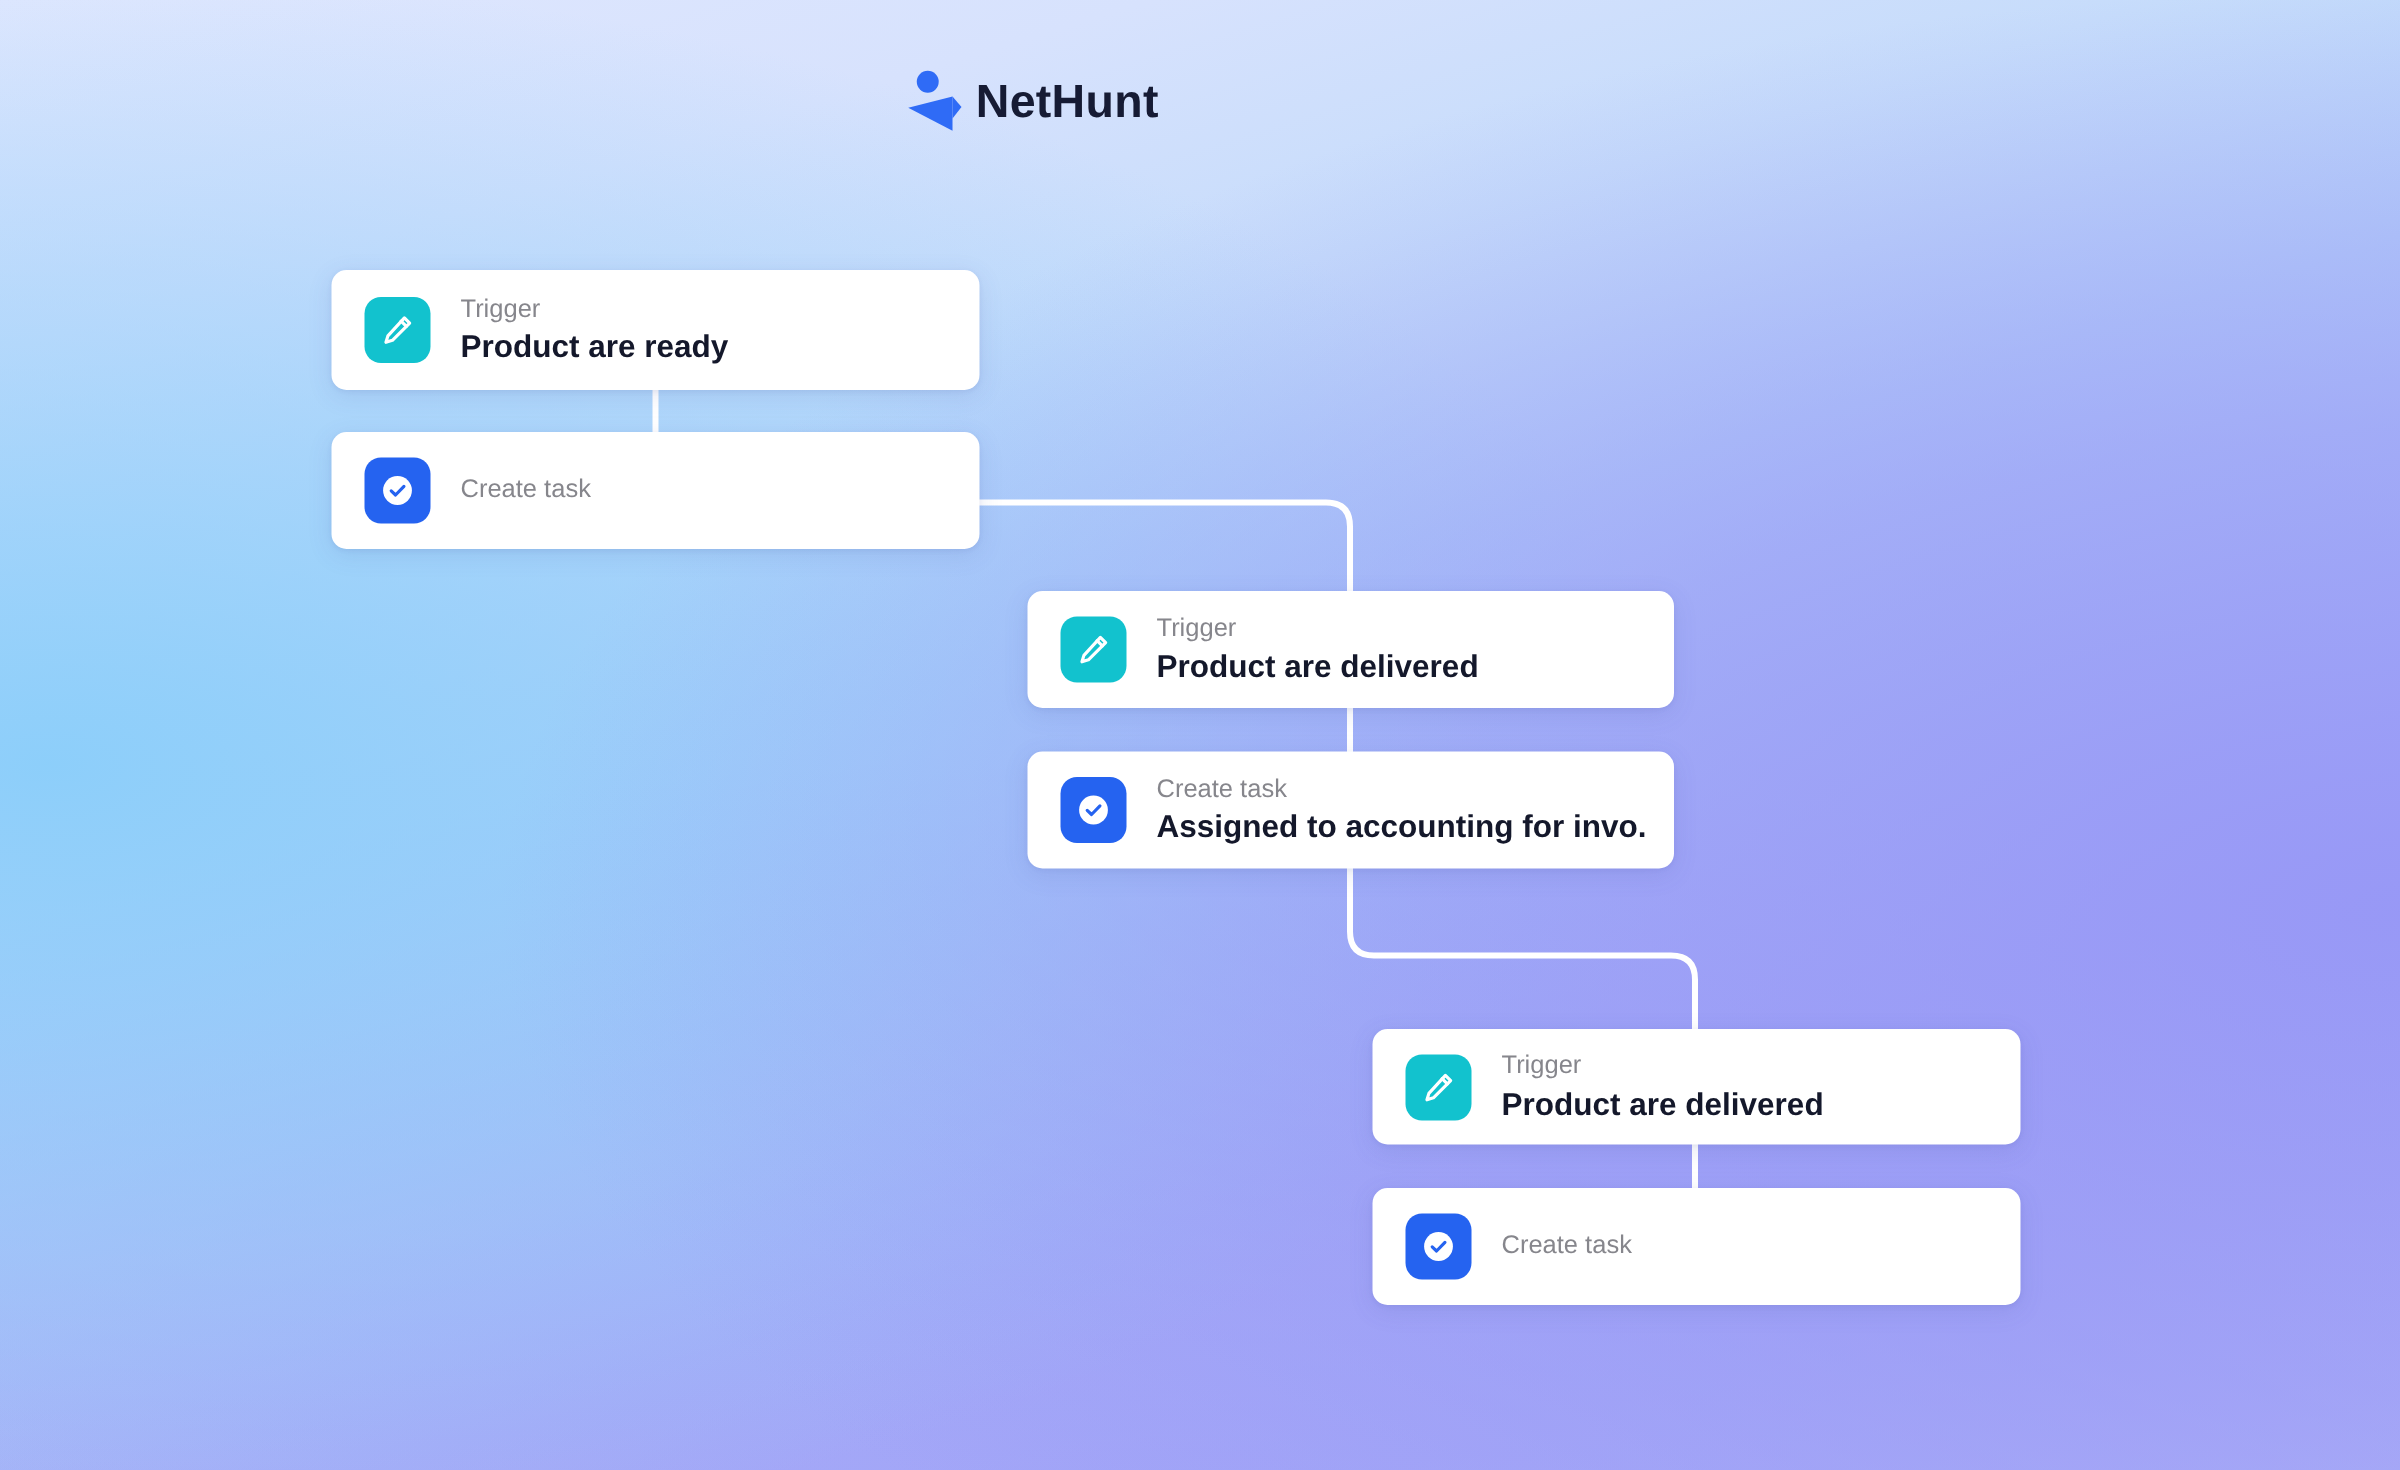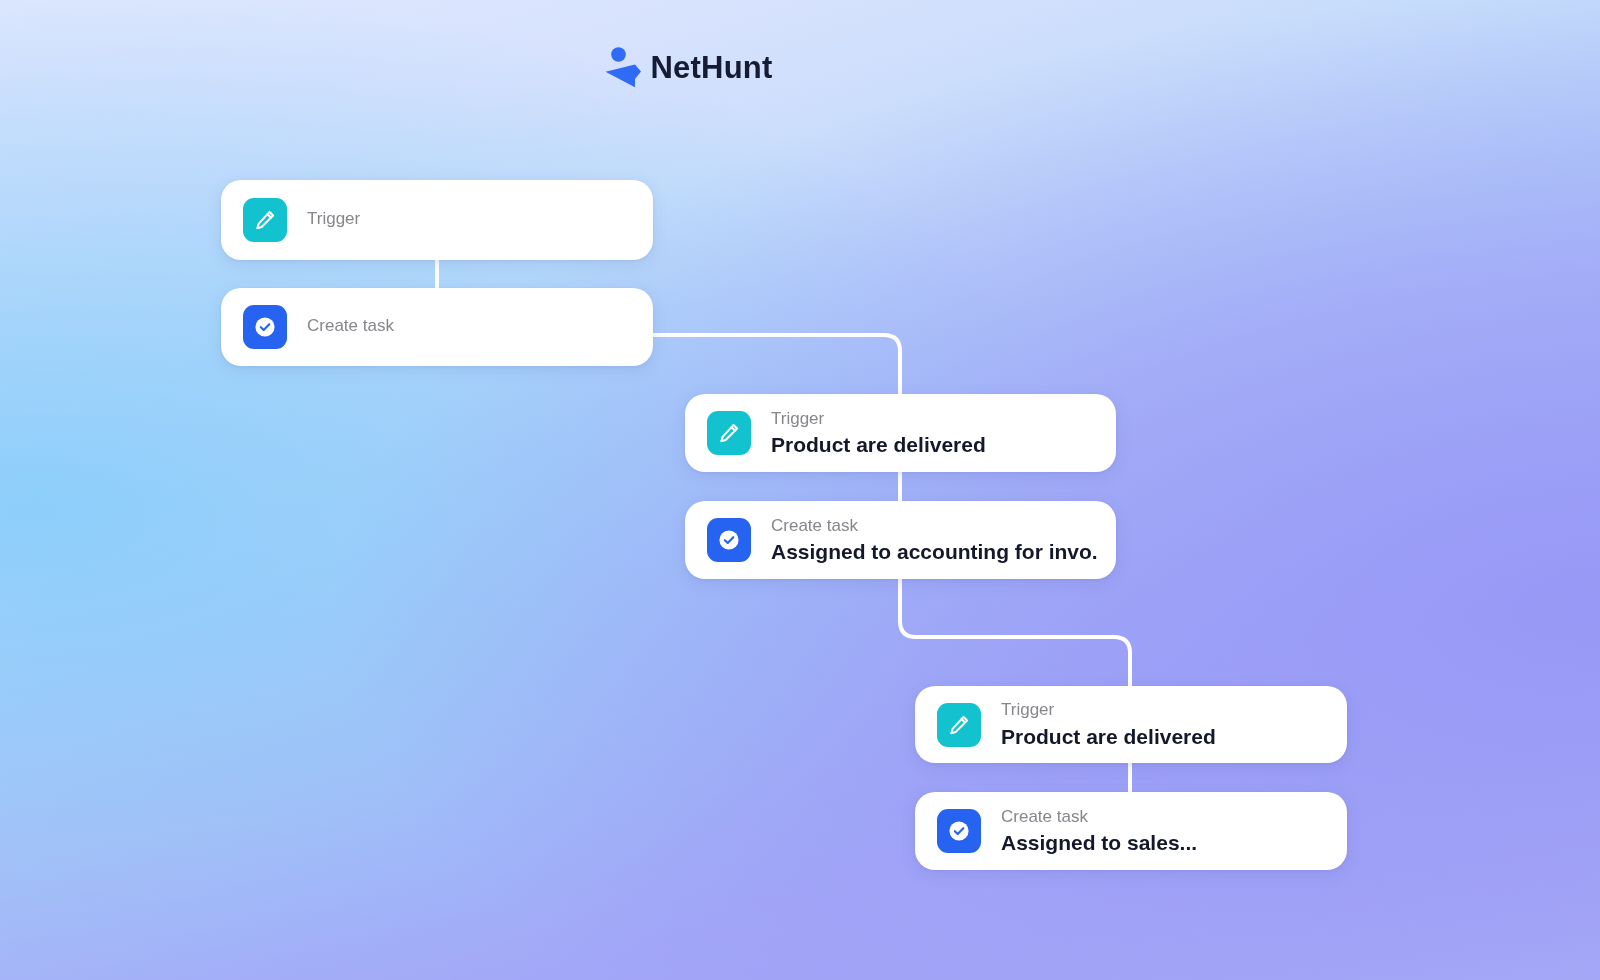--- a/index.html
+++ b/index.html
@@ -60,21 +60,21 @@
     top: 0;
     width: 1600px;
     height: 980px;
     pointer-events: none;
   }
 
   
   .card {
     position: absolute;
     background: #ffffff;
-    border-radius: 20px;
+    border-radius: 10px;
     box-shadow: 0 4px 16px rgba(70, 82, 160, 0.13), 0 1px 3px rgba(70, 82, 160, 0.08);
     display: flex;
     align-items: center;
     box-sizing: border-box;
     overflow: hidden;
   }
   .card-icon {
     flex: 0 0 auto;
     width: 44px;
     height: 44px;
@@ -146,20 +146,21 @@
 
   <div class="card" id="card-1">
     <div class="card-icon icon-trigger">
       <svg width="24" height="24" viewBox="0 0 24 24" fill="none" stroke="#ffffff" stroke-width="2.1" stroke-linecap="round" stroke-linejoin="round">
         <path d="M16.6 3.9 L20.1 7.4 L8.6 18.9 L4.3 20.2 L5.6 15.9 Z"></path>
         <path d="M14.4 6.1 L17.9 9.6"></path>
       </svg>
     </div>
     <div class="card-body">
       <div class="card-kicker">Trigger</div>
+      <div class="card-title">Product are ready</div>
     </div>
   </div>
 
   <div class="card" id="card-2">
     <div class="card-icon icon-task">
       <svg width="24" height="24" viewBox="0 0 24 24">
         <circle cx="12" cy="12" r="9.6" fill="#ffffff"></circle>
         <path d="M7.8 12.2 L10.7 15.0 L16.3 9.2" fill="none" stroke="#2563f0" stroke-width="2.1" stroke-linecap="round" stroke-linejoin="round"></path>
       </svg>
     </div>
@@ -209,17 +210,16 @@
 
   <div class="card" id="card-6">
     <div class="card-icon icon-task">
       <svg width="24" height="24" viewBox="0 0 24 24">
         <circle cx="12" cy="12" r="9.6" fill="#ffffff"></circle>
         <path d="M7.8 12.2 L10.7 15.0 L16.3 9.2" fill="none" stroke="#2563f0" stroke-width="2.1" stroke-linecap="round" stroke-linejoin="round"></path>
       </svg>
     </div>
     <div class="card-body">
       <div class="card-kicker">Create task</div>
-      <div class="card-title">Assigned to sales...</div>
     </div>
   </div>
 
 </div>
 
 </body></html>

